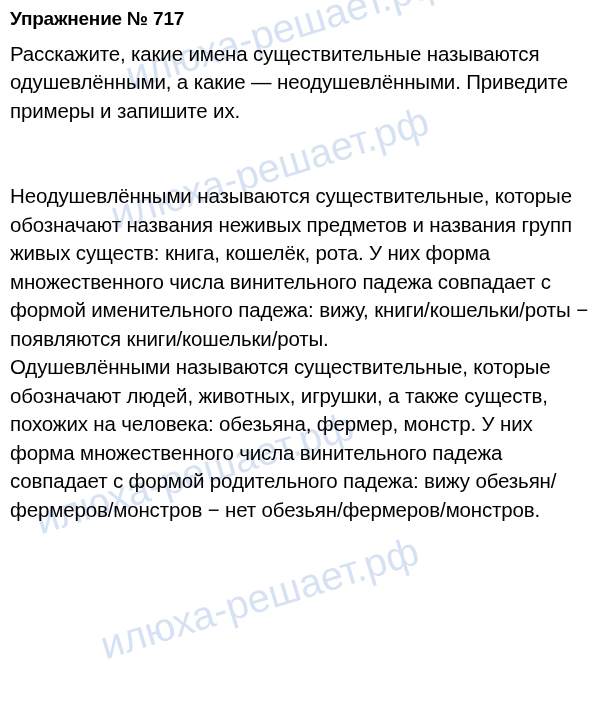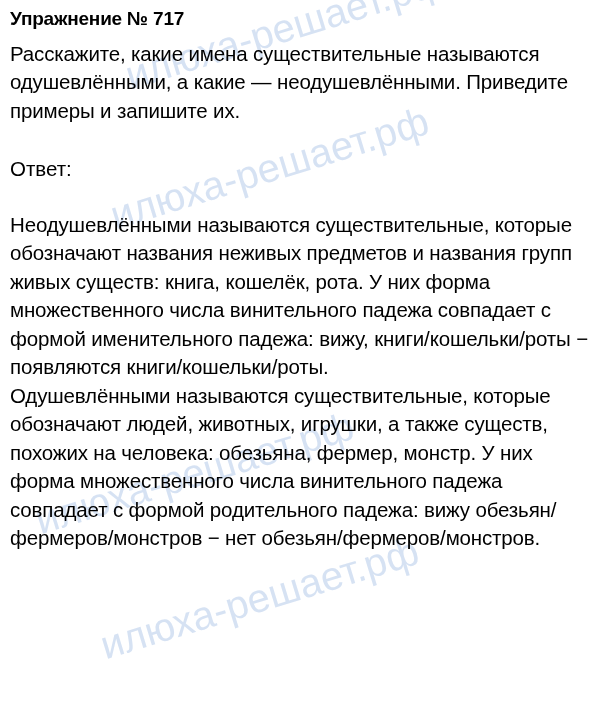--- a/index.html
+++ b/index.html
@@ -91,21 +91,20 @@
     <div class="wm wm4">илюха-решает.рф</div>
   </div>
 
   <div class="content">
     <h1 class="title">Упражнение № 717</h1>
 
     <p class="para">Расскажите, какие имена существительные называются одушевлёнными, а какие — неодушевлёнными. Приведите примеры и запишите их.</p>
 
     <div class="gap-medium"></div>
 
-    <p class="answer-label">Ответ:</p>
 
     <div class="gap-answer"></div>
 
     <p class="para">Неодушевлёнными называются существительные, которые обозначают названия неживых предметов и названия групп живых существ: книга, кошелёк, рота. У них форма множественного числа винительного падежа совпадает с формой именительного падежа: вижу, книги/кошельки/роты − появляются книги/кошельки/роты.</p>
 
     <p class="para">Одушевлёнными называются существительные, которые обозначают людей, животных, игрушки, а также существ, похожих на человека: обезьяна, фермер, монстр. У них форма множественного числа винительного падежа совпадает с формой родительного падежа: вижу обезьян/фермеров/монстров − нет обезьян/фермеров/монстров.</p>
   </div>
 
 </div>
 

